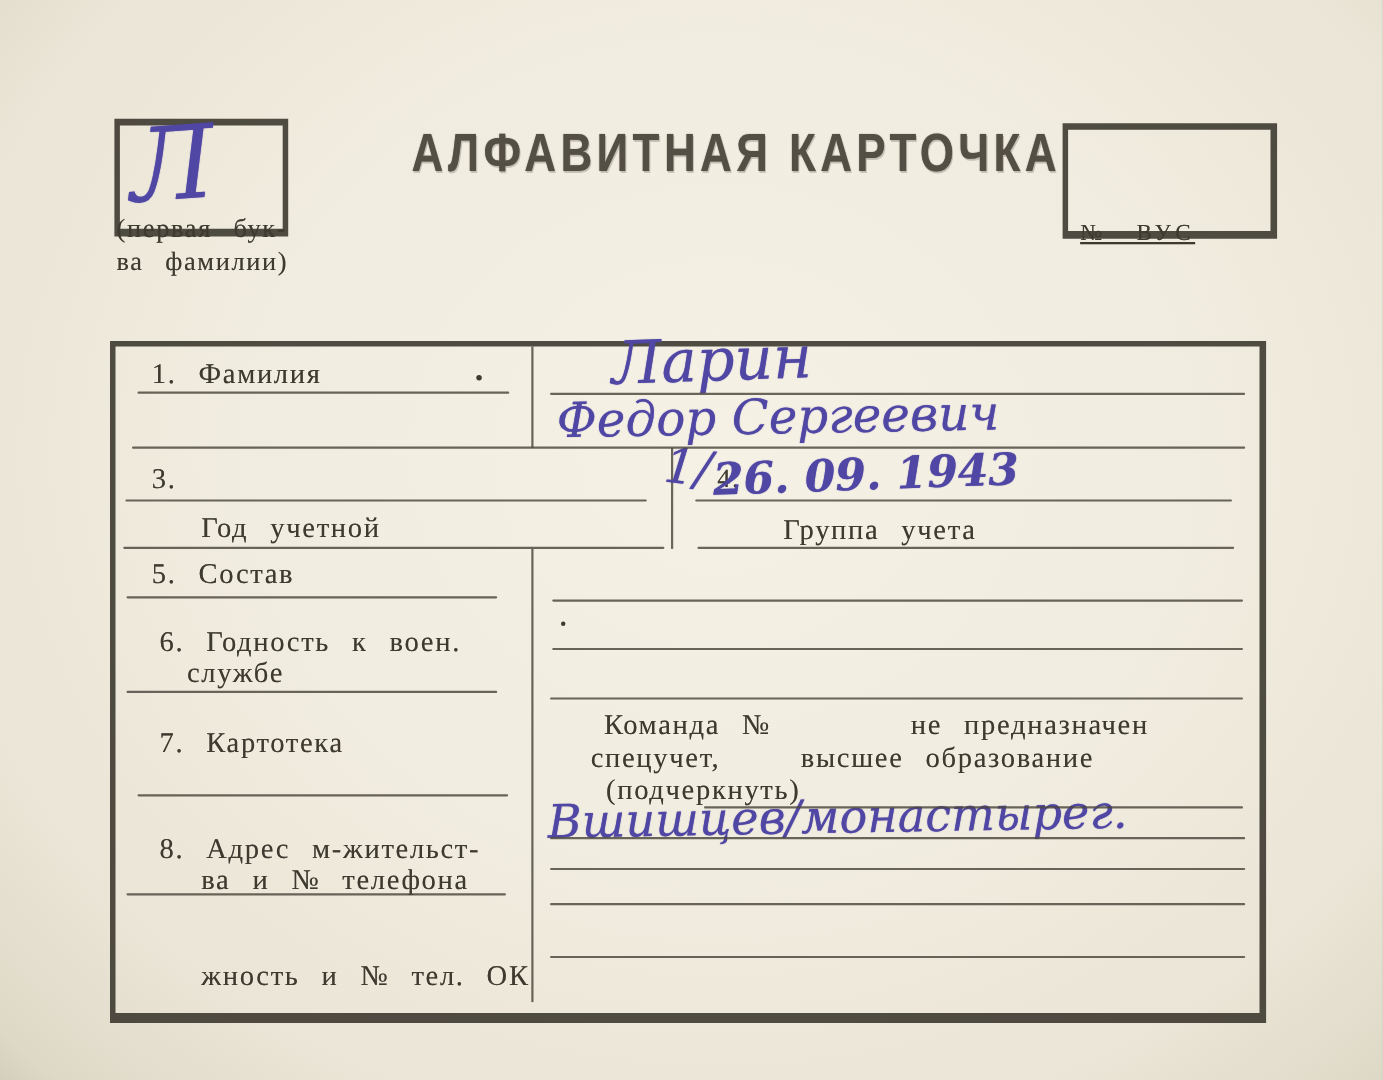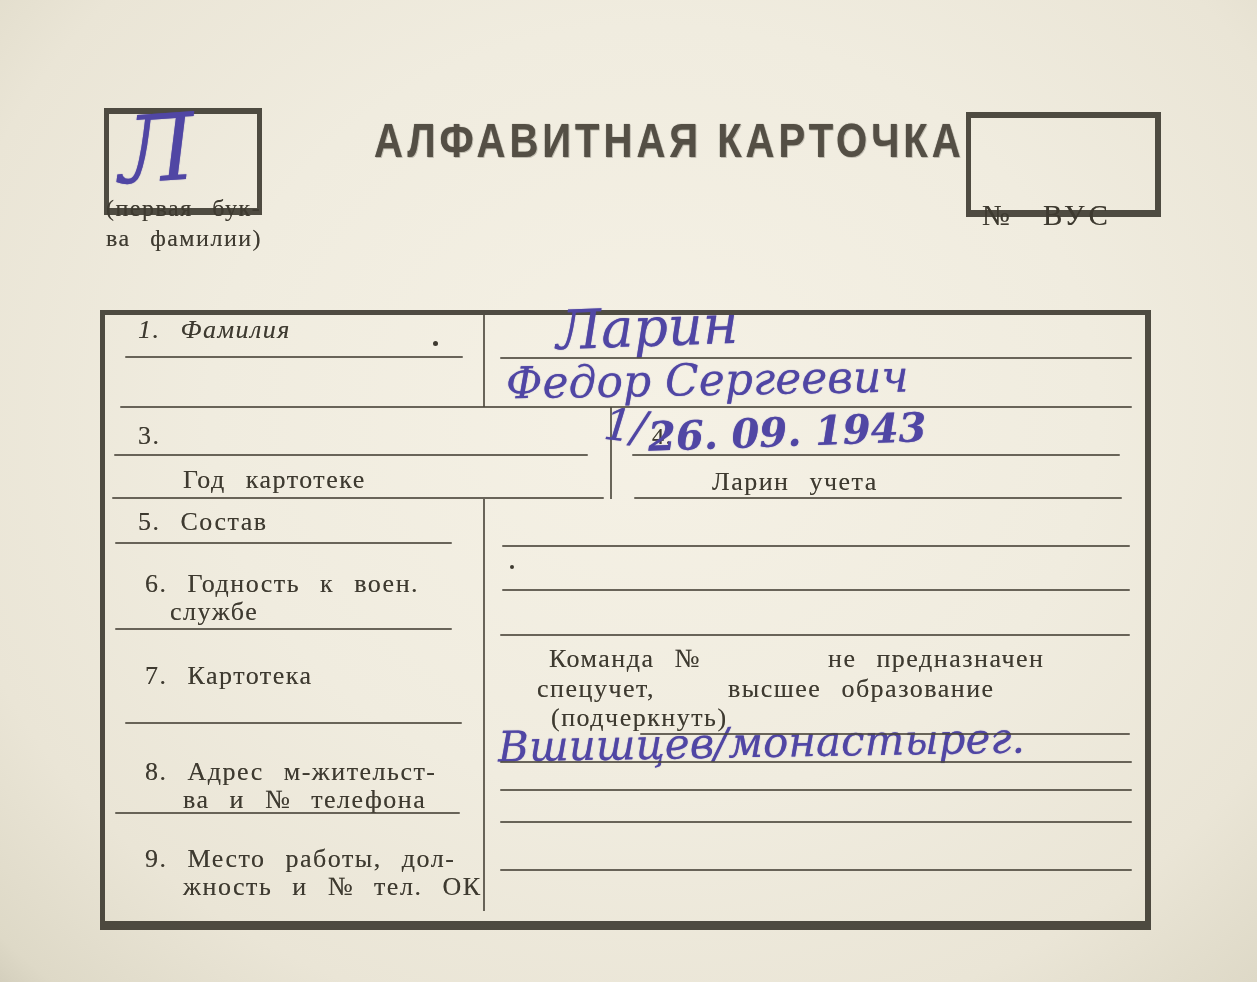--- a/index.html
+++ b/index.html
@@ -39,42 +39,41 @@
 <div class="page">
 
   <div class="frame" style="left:104px;top:108px;width:148px;height:94px;border-width:6px 5px 7px 5px;"></div>
   <div class="hand" style="left:118px;top:96px;font-size:92px;transform:rotate(-4deg);">Л</div>
   <div class="lbl" style="left:106px;top:196px;font-size:24px;">(первая бук-</div>
   <div class="lbl" style="left:106px;top:226px;font-size:24px;text-align:right;">ва фамилии)</div>
 
   <div class="stamp" style="left:374px;top:113px;font-size:40px;letter-spacing:4px;transform:scaleY(1.22);transform-origin:left top;">АЛФАВИТНАЯ КАРТОЧКА</div>
 
   <div class="frame" style="left:966px;top:112px;width:184px;height:92px;border-width:6px 6px 7px 5px;"></div>
-  <div class="lbl" style="left:982px;top:200px;font-size:29px;letter-spacing:4px;word-spacing:18px;">№ ВУС</div>
+  <div class="lbl" style="left:982px;top:200px;font-size:21px;letter-spacing:4px;word-spacing:18px;text-decoration:underline;">№ ВУС</div>
 
 
   <div class="frame" style="left:100px;top:310px;width:1040px;height:606px;border-width:5px 6px 9px 5px;"></div>
 
   <div class="vln" style="left:483px;top:315px;height:92px;"></div>
   <div class="vln" style="left:610px;top:407px;height:92px;"></div>
   <div class="vln" style="left:483px;top:499px;height:412px;"></div>
 
-  <div class="lbl" style="left:138px;top:316px;font-style:italic;">1. Фамилия</div>
+  <div class="lbl" style="left:138px;top:326px;">1. Фамилия</div>
   <div class="dot" style="left:433px;top:341px;width:5px;height:5px;"></div>
   <div class="lbl" style="left:138px;top:422px;">3.</div>
-  <div class="lbl" style="left:183px;top:466px;">Год картотеке</div>
+  <div class="lbl" style="left:183px;top:466px;">Год учетной</div>
   <div class="lbl" style="left:652px;top:424px;font-size:24px;">4.</div>
-  <div class="lbl" style="left:712px;top:468px;">Ларин учета</div>
+  <div class="lbl" style="left:712px;top:468px;">Группа учета</div>
   <div class="lbl" style="left:138px;top:508px;">5. Состав</div>
   <div class="lbl" style="left:145px;top:570px;">6. Годность к воен.</div>
   <div class="lbl" style="left:170px;top:598px;">службе</div>
   <div class="lbl" style="left:145px;top:662px;">7. Картотека</div>
   <div class="lbl" style="left:145px;top:758px;">8. Адрес м-жительст-</div>
   <div class="lbl" style="left:183px;top:786px;">ва и № телефона</div>
-  <div class="lbl" style="left:145px;top:845px;">9. Место работы, дол-</div>
   <div class="lbl" style="left:183px;top:873px;text-align:right;">жность и № тел. ОК</div>
 
   <div class="lbl" style="left:549px;top:645px;">Команда №</div>
   <div class="lbl" style="left:828px;top:645px;">не предназначен</div>
   <div class="lbl" style="left:537px;top:675px;">спецучет,</div>
   <div class="lbl" style="left:728px;top:675px;">высшее образование</div>
   <div class="lbl" style="left:535px;top:704px;margin-left:16px;">(подчеркнуть)</div>
   <div class="dot" style="left:510px;top:565px;width:4px;height:4px;"></div>
 
   <div class="hand" style="left:556px;top:296px;font-size:54px;transform:rotate(-2deg);">Ларин</div>

